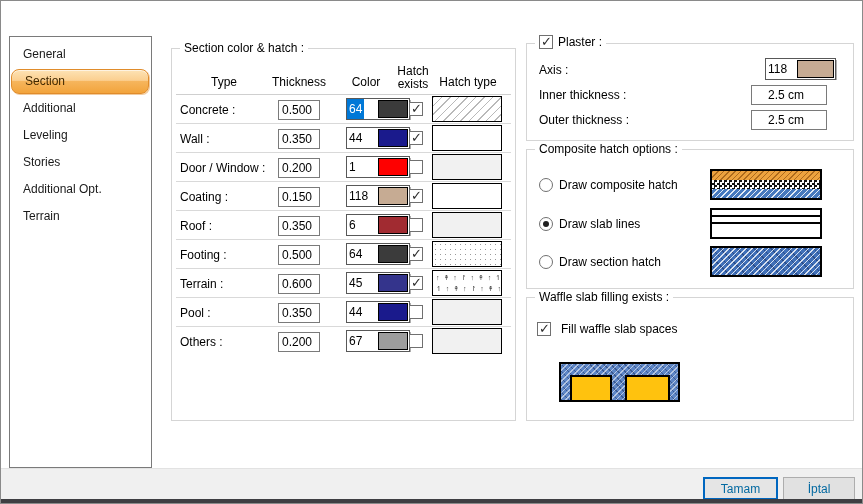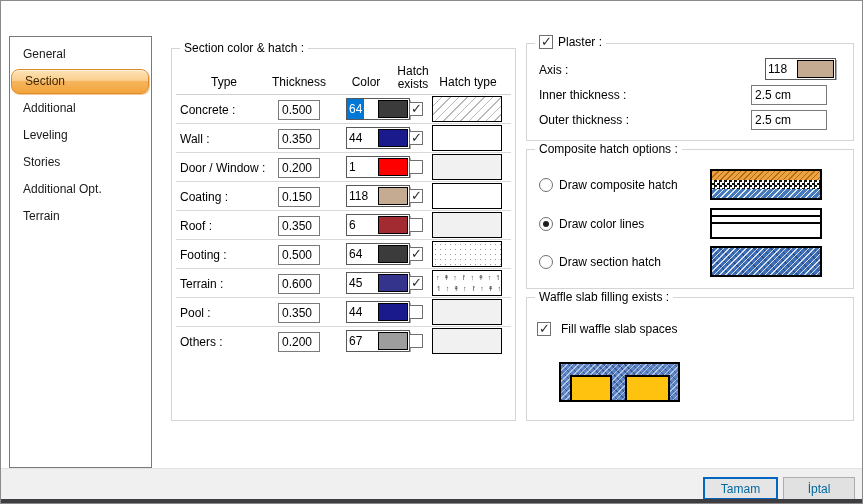--- a/index.html
+++ b/index.html
@@ -43,21 +43,21 @@
   .hatchbox[data-hatch="disabled"]{background:#f1f1f1;}
   .hatchbox[data-hatch="diagonal"]{background-image:repeating-linear-gradient(135deg,#b9b9b9 0 1px,transparent 1px 6px);}
   .hatchbox[data-hatch="dots"]{background-image:radial-gradient(#9a9a9a 0.8px,transparent 1px);background-size:5px 5px;}
   .hatchbox[data-hatch="grass"]{overflow:hidden;}
   .hatchbox[data-hatch="grass"]::before{content:"↑ ↟ ↑ ↾ ↑ ↟ ↑ ↿ \A ↿ ↑ ↟ ↑ ↾ ↑ ↟ ↑";white-space:pre;display:block;font-size:7px;line-height:11px;letter-spacing:1px;color:#3a3a3a;padding:1px 0 0 3px;}
 
   
   #grp-plaster{left:525px;top:42px;width:328px;height:98px;}
   .gb-cblabel{position:absolute;top:-9px;left:8px;background:#fff;padding:0 4px;display:flex;align-items:center;gap:5px;font-size:12px;}
   .flabel{position:absolute;left:12px;font-size:12px;color:#000;}
-  .finput{position:absolute;left:224px;width:76px;height:20px;border:1px solid #7a7a7a;font-size:12px;padding:0 3px;background:#fff;color:#000;}
+  .finput{position:absolute;left:224px;width:76px;height:20px;border:1px solid #7a7a7a;font-size:12px;padding:0 16px;background:#fff;color:#000;}
   #plaster-colorctl{position:absolute;left:226px;top:14px;width:71px;height:22px;}
 
   #grp-composite{left:525px;top:148px;width:328px;height:140px;}
   .opt{position:absolute;left:12px;display:flex;align-items:center;gap:6px;font-size:12px;color:#000;cursor:pointer;}
   .rb{position:relative;display:inline-block;width:14px;height:14px;border:1px solid #707070;border-radius:50%;background:#fff;}
   .rb[data-checked="true"]::after{content:"";position:absolute;left:3px;top:3px;width:6px;height:6px;border-radius:50%;background:#1f1f1f;}
   .preview{position:absolute;left:183px;width:112px;height:31px;border:2px solid #000;background:#fff;}
   .band{height:9px;}
   .band.orange{background:#eda33f;background-image:repeating-linear-gradient(135deg,rgba(120,60,0,.55) 0 1px,transparent 1px 4px);}
   .band.checker{background:conic-gradient(#111 25%,#fff 0 50%,#111 0 75%,#fff 0);background-size:5px 5px;}
@@ -235,21 +235,21 @@
       <span>Draw composite hatch</span>
     </label>
     <div class="preview" style="top:19px;">
       <div class="band orange"></div>
       <div class="band checker"></div>
       <div class="band blue"></div>
     </div>
 
     <label class="opt" style="top:67px;">
       <span class="rb" data-checked="true"></span>
-      <span>Draw color lines</span>
+      <span>Draw slab lines</span>
     </label>
     <div class="preview preview-lines" style="top:58px;">
       <div class="line"></div>
       <div class="line"></div>
       <div class="line"></div>
     </div>
 
     <label class="opt" style="top:105px;">
       <span class="rb" data-checked="false"></span>
       <span>Draw section hatch</span>

